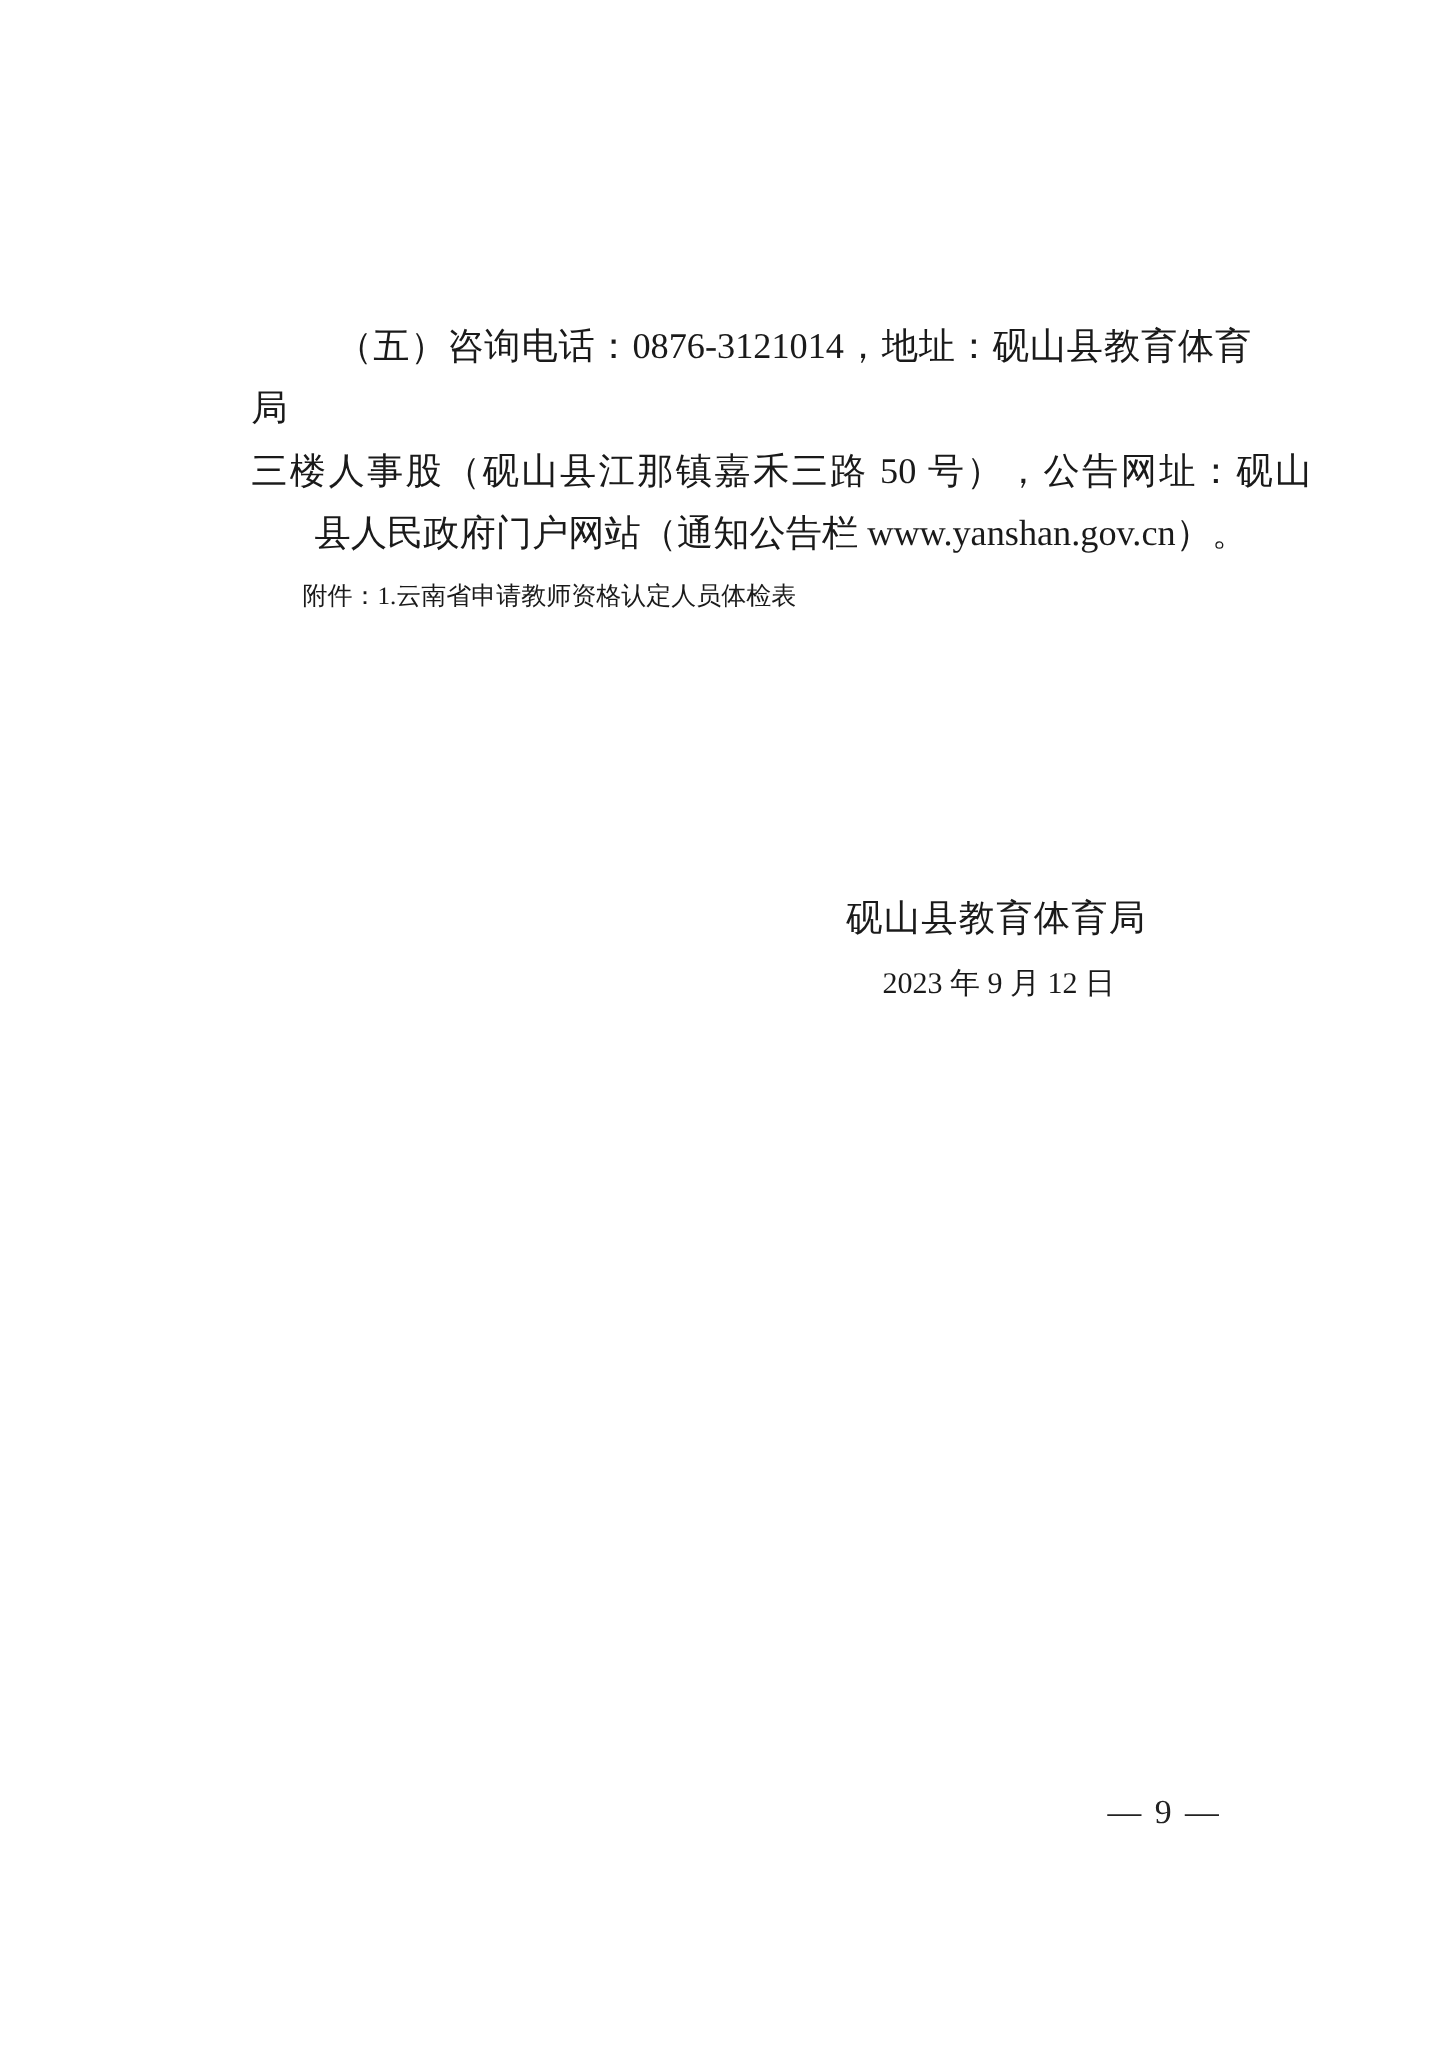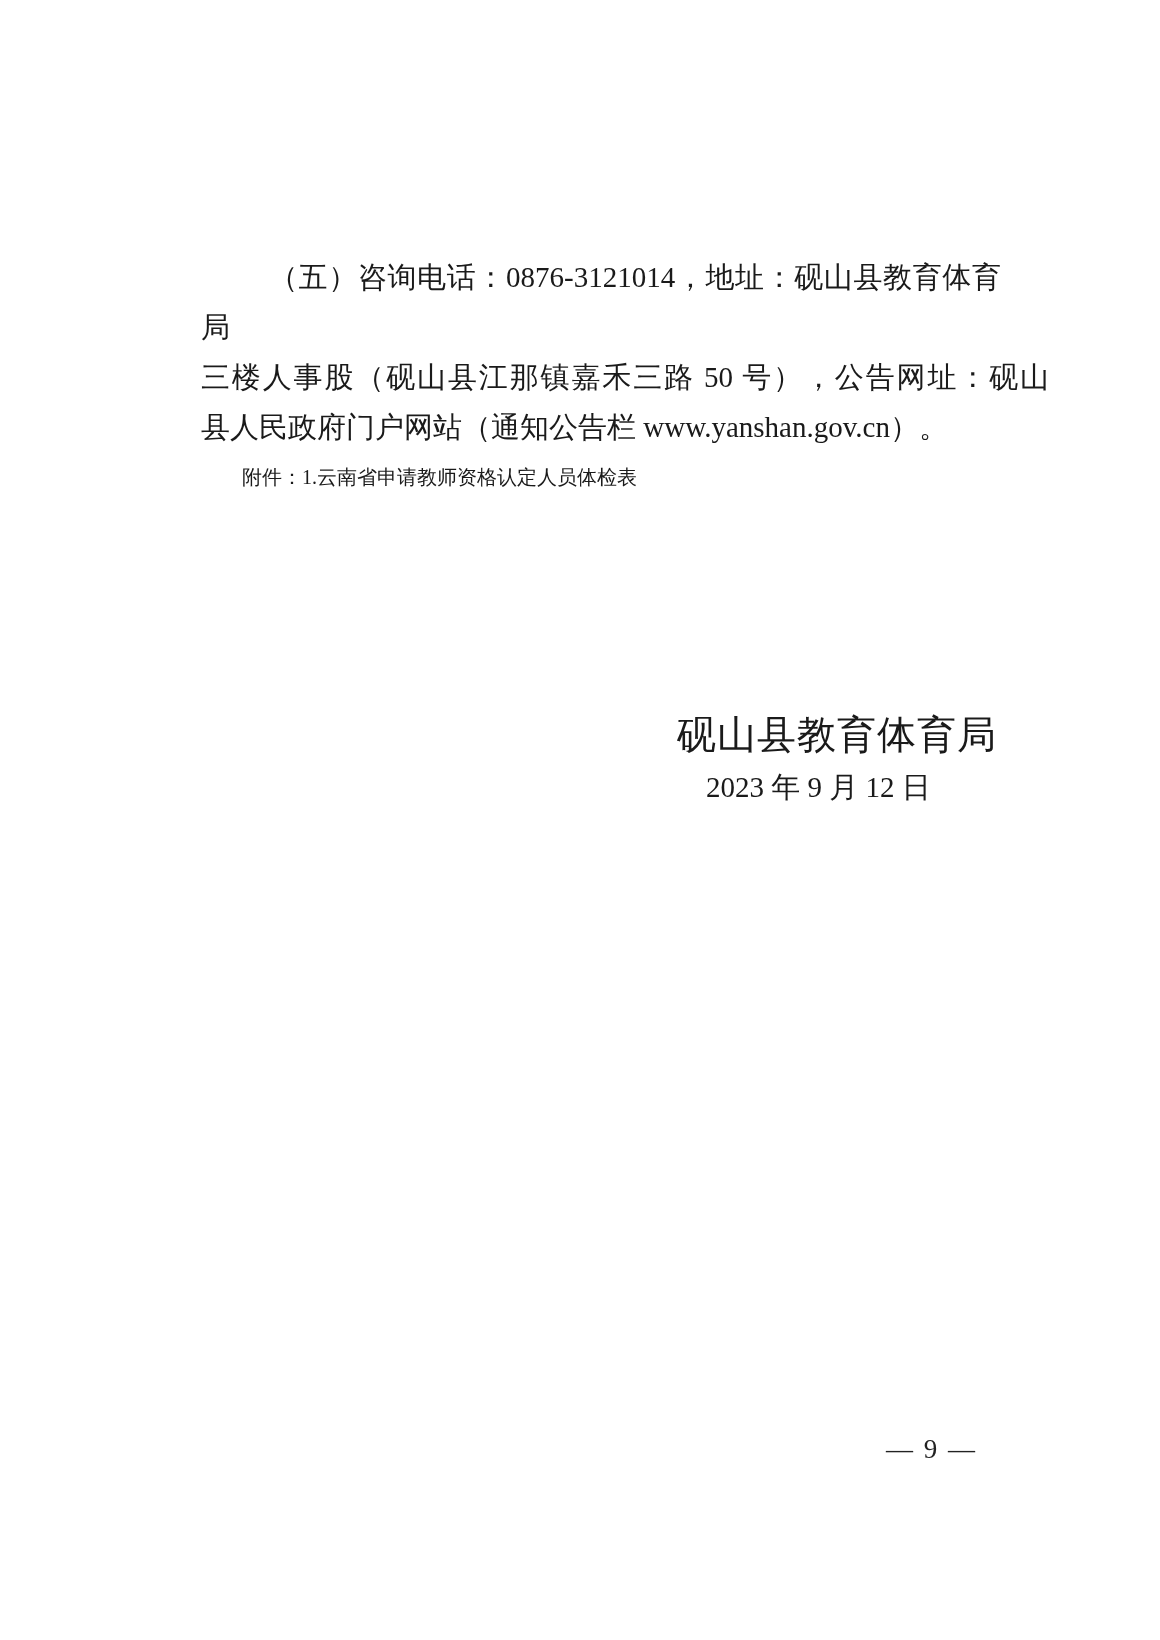--- a/index.html
+++ b/index.html
@@ -30,45 +30,45 @@
     text-align: justify;
     text-align-last: justify;
   }
   .para .l2 {
     width: 848px;
     text-align: justify;
     text-align-last: justify;
   }
   .para .l3 {
     width: 848px;
-    text-align: left;
+    text-align: center;
   }
   .attach {
     position: absolute;
     left: 242px;
     top: 451px;
     font-size: 20px;
     line-height: 52px;
   }
   .attach .item2 {
     padding-left: 90px;
   }
   .sig-issuer {
     position: absolute;
     left: 677px;
     top: 710px;
-    font-size: 39px;
+    font-size: 29px;
     line-height: 50px;
     letter-spacing: 1px;
   }
   .sig-date {
     position: absolute;
     left: 706px;
     top: 762px;
-    font-size: 29px;
+    font-size: 24px;
     line-height: 50px;
   }
   .page-number {
     position: absolute;
     left: 886px;
     top: 1434px;
     font-size: 27px;
     line-height: 30px;
     color: #222222;
     letter-spacing: 2px;

